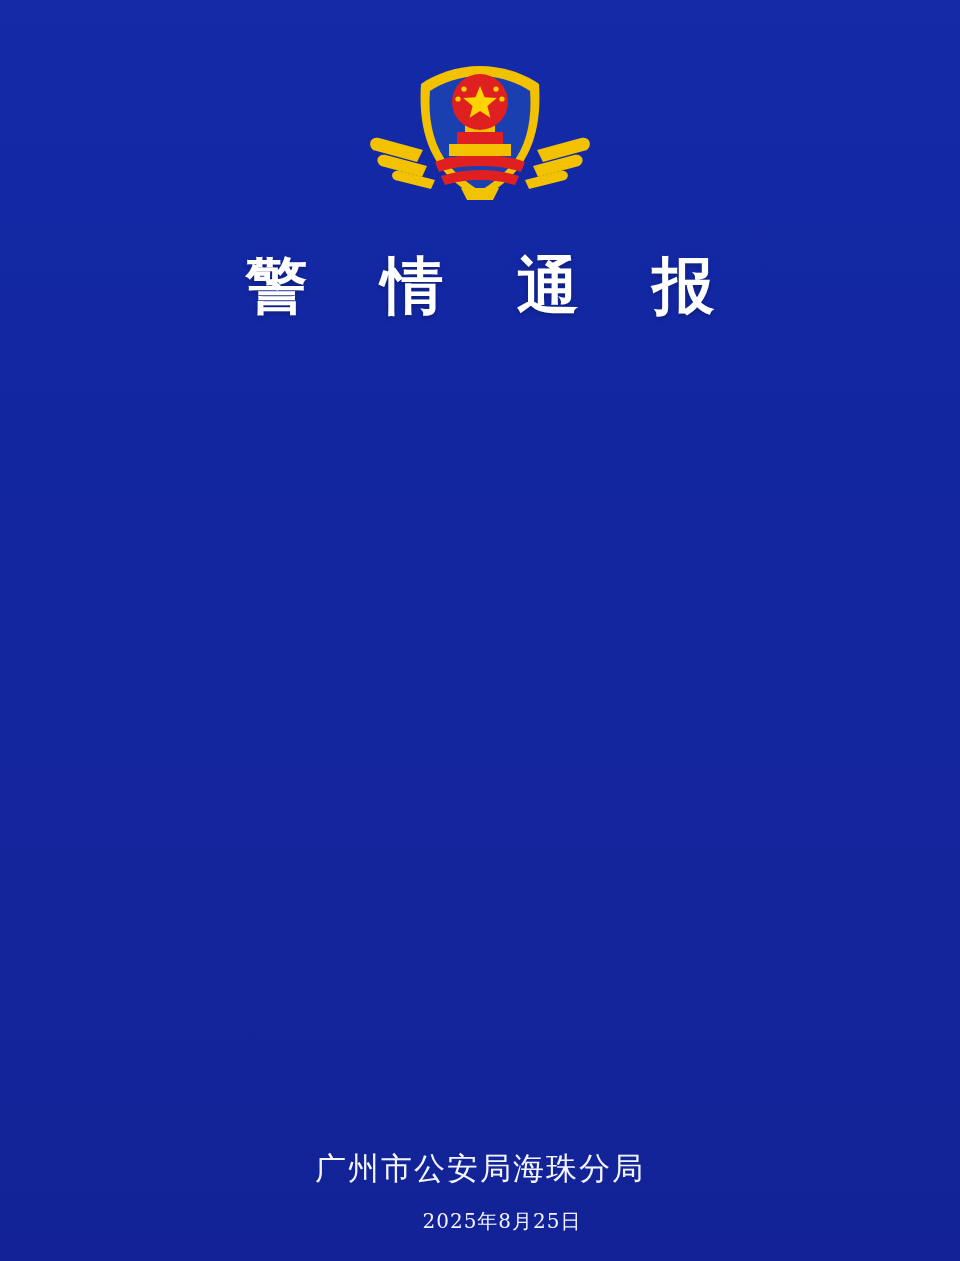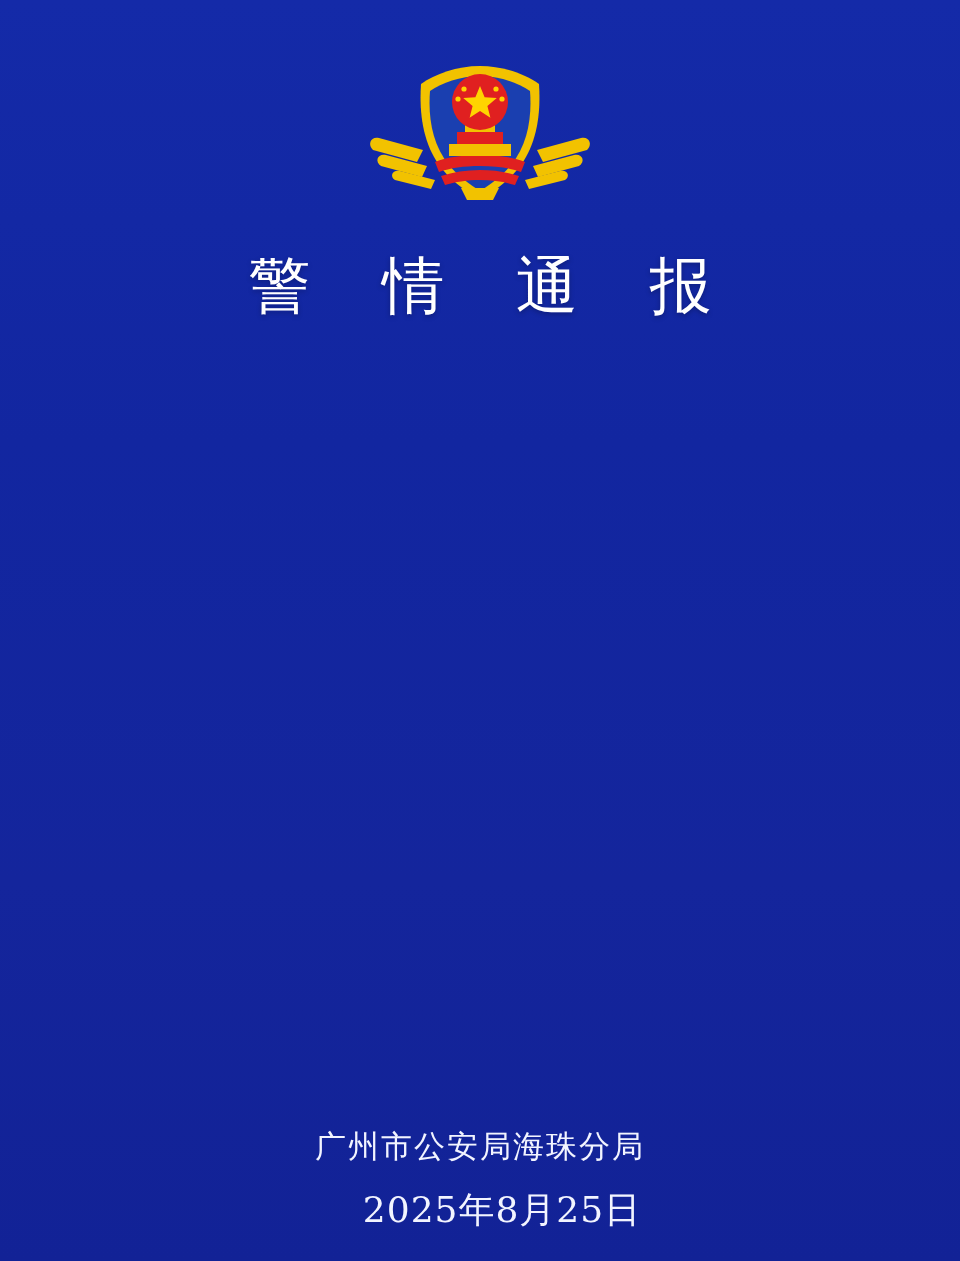--- a/index.html
+++ b/index.html
@@ -30,21 +30,21 @@
     height: 160px;
     position: relative;
   }
   .emblem-svg { display: block; }
 
   
   .title {
     margin-top: 34px;
     color: #ffffff;
     font-size: 62px;
-    font-weight: 400;
+    font-weight: 700;
     letter-spacing: 26px;
     text-indent: 26px;
     font-family: "DejaVu Serif", "Liberation Serif", serif;
     text-shadow: 0 2px 5px rgba(0,0,0,0.25);
     line-height: 1.1;
   }
 
   
   .body-text {
     margin-top: 34px;
@@ -70,21 +70,21 @@
     text-align: center;
     color: #f2f4ff;
     font-family: "DejaVu Serif", "Liberation Serif", serif;
   }
   .footer .org {
     font-size: 31px;
     letter-spacing: 2px;
     margin-bottom: 18px;
   }
   .footer .date {
-    font-size: 36px;
+    font-size: 20px;
     letter-spacing: 1px;
     padding-left: 44px;
   }
 </style>
 </head>
 <body>
 
 <div class="poster">
 
   <div class="emblem-wrap">

